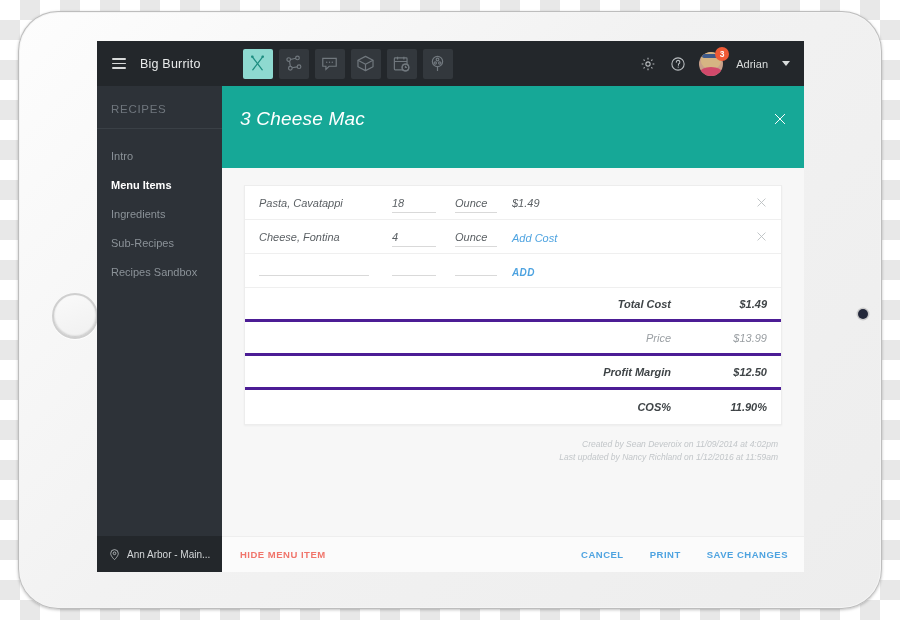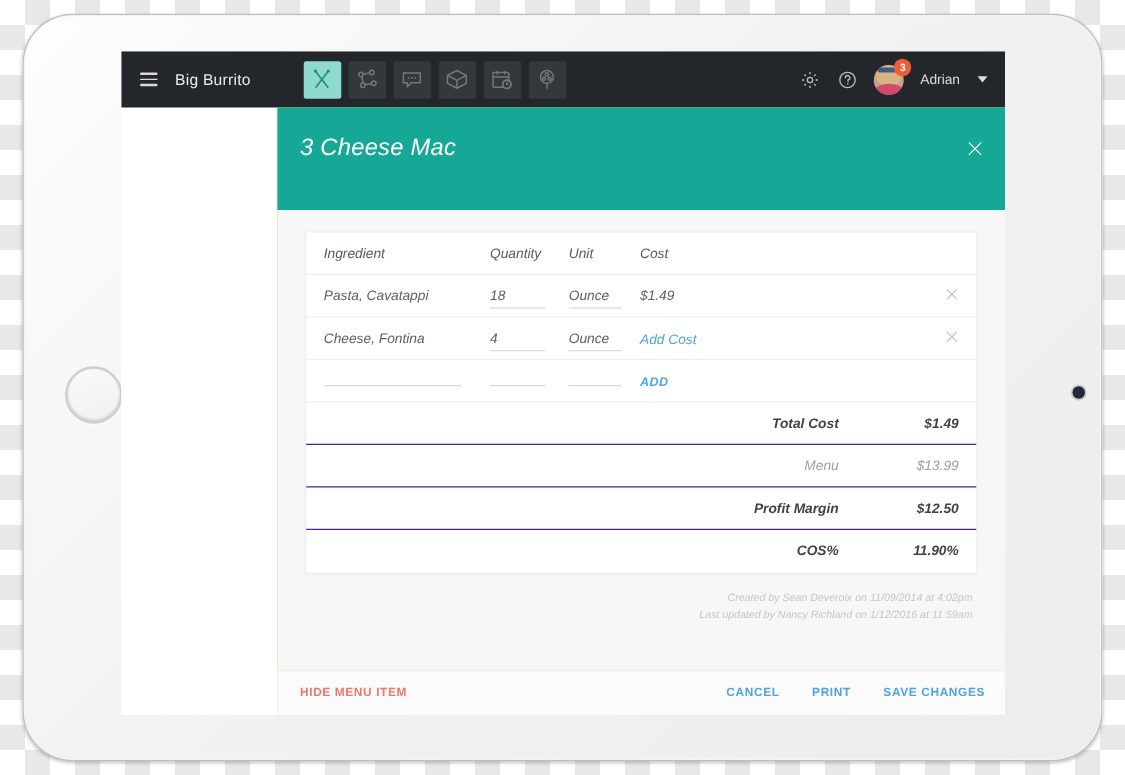--- a/index.html
+++ b/index.html
@@ -386,21 +386,21 @@
   }
   .x-icon {
     cursor: pointer;
     display: inline-block;
   }
 
   
   .srow {
     display: flex;
     align-items: center;
-    border-bottom: 1px solid #4c1d95;
+    border-bottom: 3px solid #4c1d95;
     height: 34px;
     box-sizing: border-box;
   }
   .srow:last-child { border-bottom: none; }
   .s-label {
     flex: 1;
     text-align: right;
     font-size: 11px;
     color: #3f4447;
     font-weight: bold;
@@ -550,43 +550,54 @@
           <div class="band"></div>
           <div class="body"></div>
         </div>
         <div class="badge">3</div>
       </div>
       <div class="username">Adrian</div>
       <div class="caret-down"></div>
     </div>
   </div>
 
+  <div class="sidebar">
+    <div class="sidebar-title">RECIPES</div>
+    <div class="sidebar-sep"></div>
+    <div class="sidebar-items">
+      <div class="side-item">Intro</div>
+      <div class="side-item active">Menu Items</div>
+      <div class="side-item">Ingredients</div>
+      <div class="side-item">Sub-Recipes</div>
+      <div class="side-item">Recipes Sandbox</div>
+    </div>
+    <div class="sidebar-footer">
+      <svg width="13" height="13" viewBox="0 0 24 24" fill="none" stroke="#b5babd" stroke-width="1.7">
+        <path d="M12 21.5s7-6.4 7-11.5a7 7 0 1 0-14 0c0 5.1 7 11.5 7 11.5z"></path>
+        <circle cx="12" cy="9.8" r="2.5"></circle>
+      </svg>
+      <span class="loc-label">Ann Arbor - Main...</span>
+    </div>
+  </div>
 
   <div class="panel">
 
     <div class="panel-header">
       <div class="panel-title">3 Cheese Mac</div>
       <div class="panel-close">
         <svg width="14" height="14" viewBox="0 0 24 24" stroke="#ffffff" stroke-width="1.7" fill="none" stroke-linecap="round">
           <path d="M4 4 L20 20 M20 4 L4 20"></path>
         </svg>
       </div>
     </div>
 
     <div class="panel-body">
 
       <div class="card">
 
-        <div class="trow">
-          <div class="c-ing th">Ingredient</div>
-          <div class="c-qty th">Quantity</div>
-          <div class="c-unit th">Unit</div>
-          <div class="c-cost th">Cost</div>
-          <div class="c-x"></div>
-        </div>
 
         <div class="trow">
           <div class="c-ing td">Pasta, Cavatappi</div>
           <div class="c-qty">
             <span class="field w-qty">18</span>
           </div>
           <div class="c-unit">
             <span class="field w-unit">Ounce</span>
           </div>
           <div class="c-cost td">$1.49</div>
@@ -633,21 +644,21 @@
             <span class="link-blue bold">ADD</span>
           </div>
           <div class="c-x"></div>
         </div>
 
         <div class="srow">
           <div class="s-label">Total Cost</div>
           <div class="s-value">$1.49</div>
         </div>
         <div class="srow muted">
-          <div class="s-label">Menu</div>
+          <div class="s-label">Price</div>
           <div class="s-value">$13.99</div>
         </div>
         <div class="srow">
           <div class="s-label">Profit Margin</div>
           <div class="s-value">$12.50</div>
         </div>
         <div class="srow">
           <div class="s-label">COS%</div>
           <div class="s-value">11.90%</div>
         </div>

